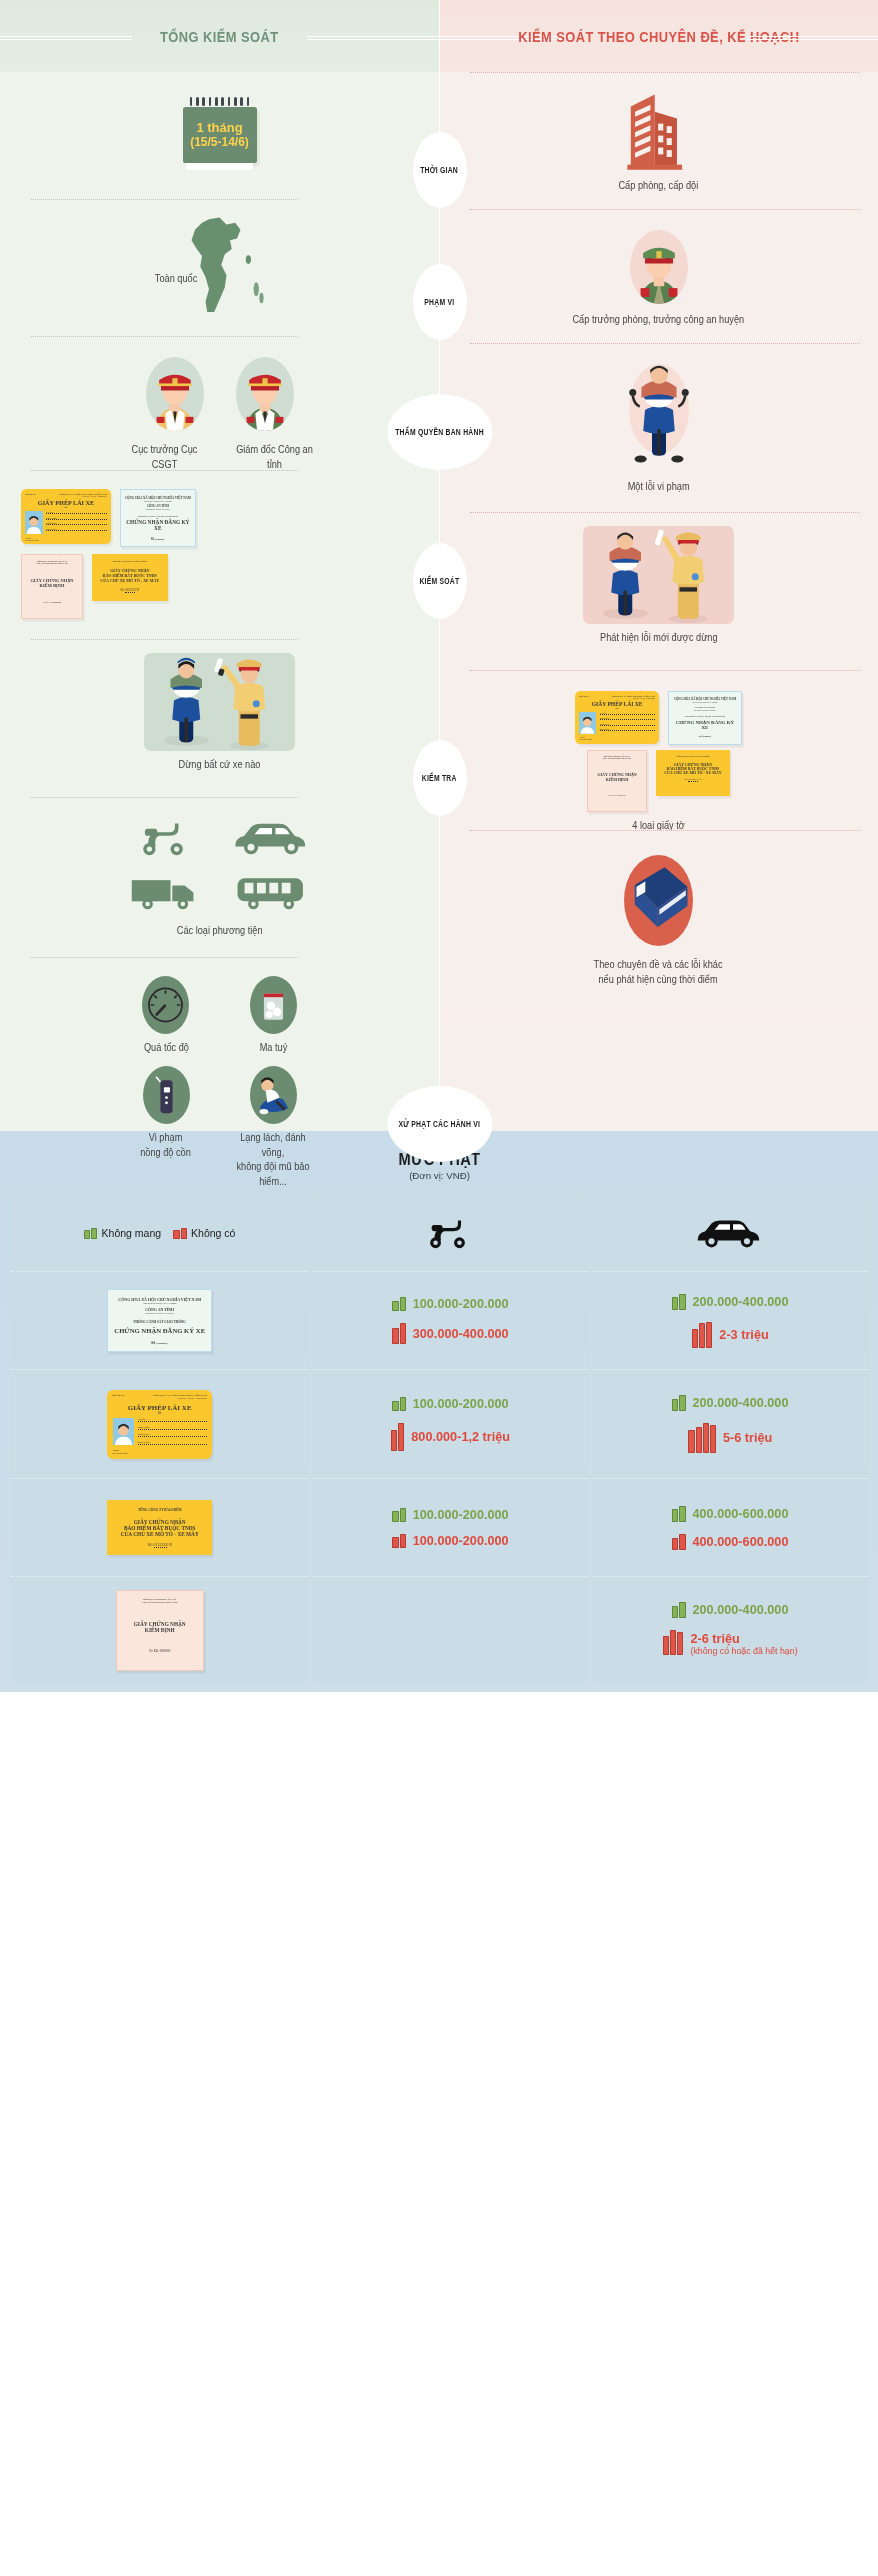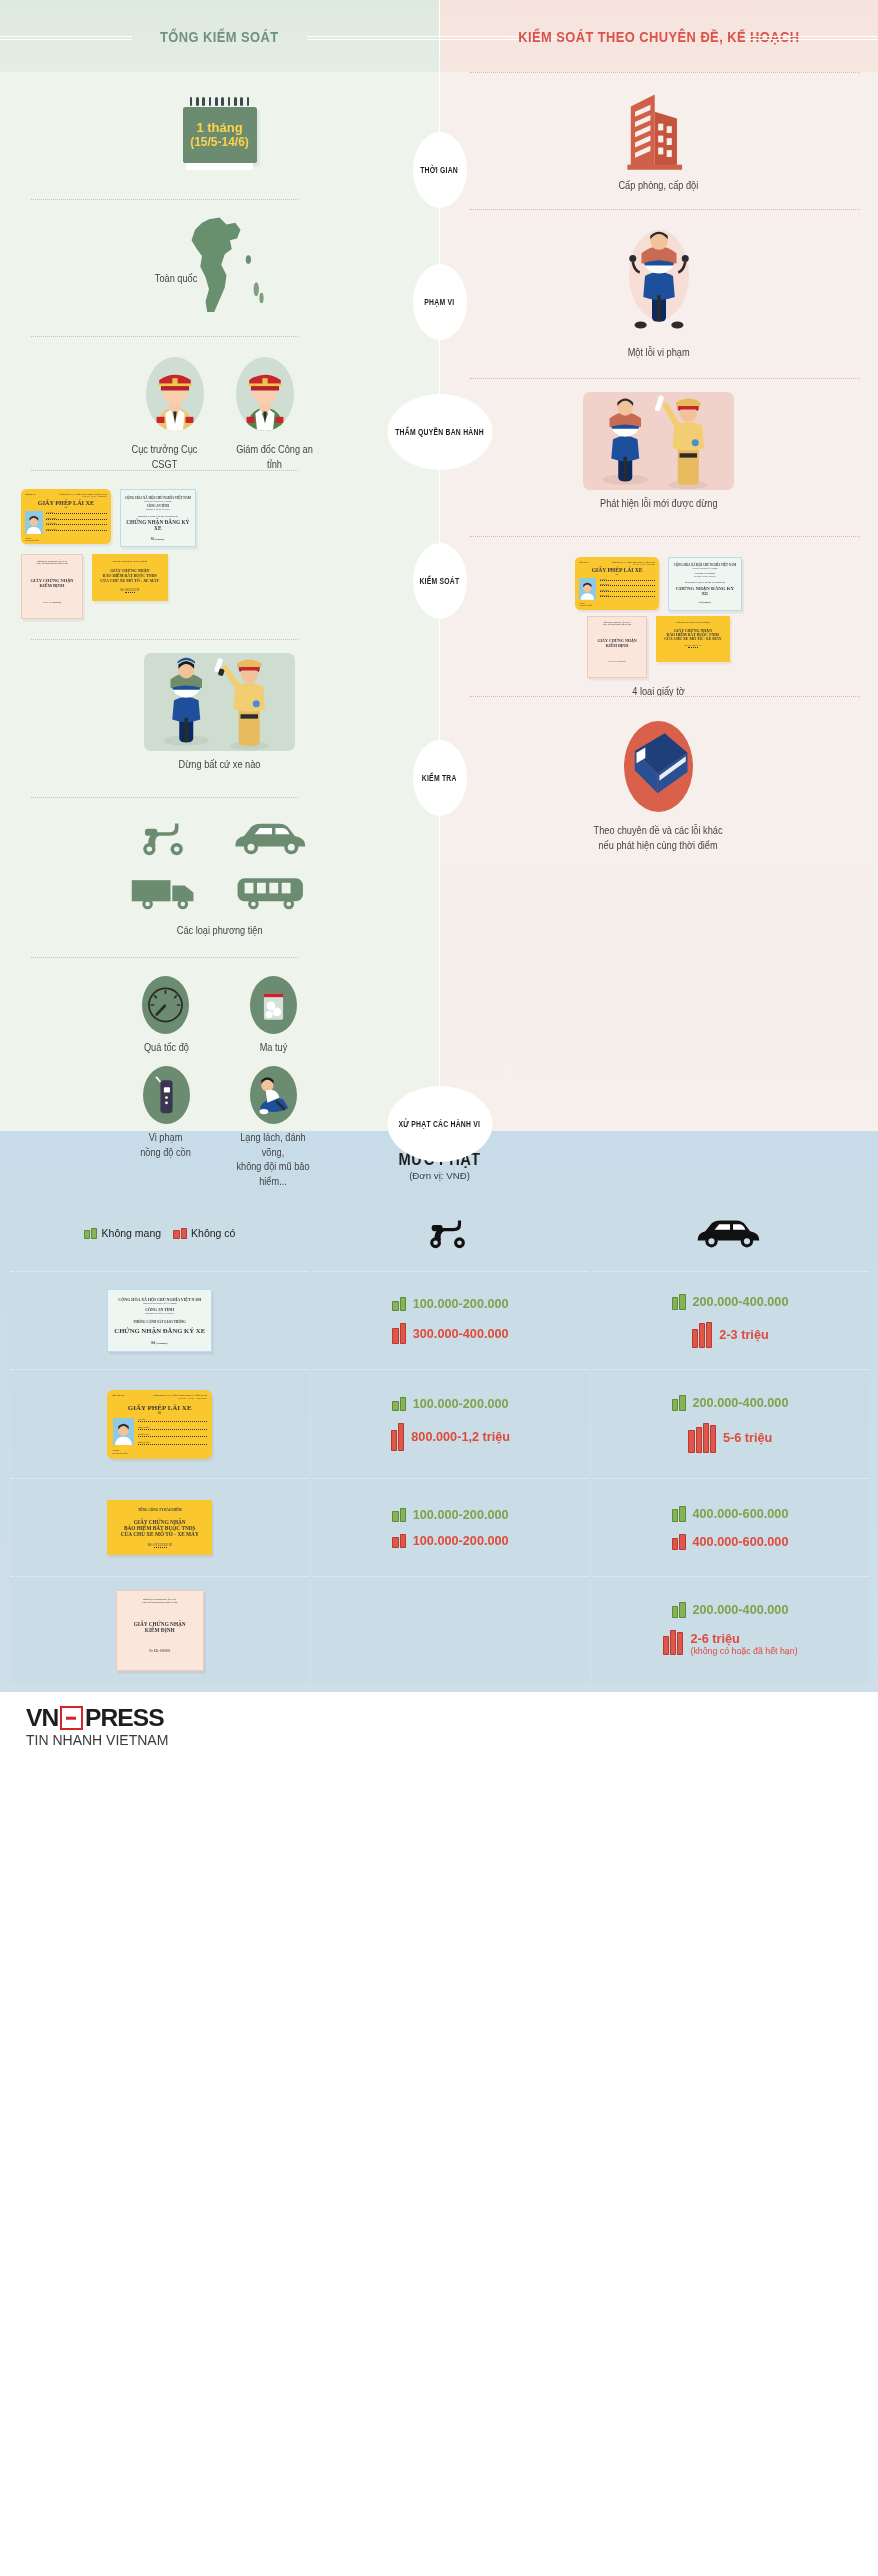--- a/index.html
+++ b/index.html
@@ -471,20 +471,40 @@
             <rect x="40" y="58" width="6" height="8"></rect>
               <rect x="50" y="61" width="6" height="8"></rect>
             <rect x="40" y="72" width="6" height="8"></rect>
               <rect x="50" y="75" width="6" height="8"></rect>
           </g>
           <rect x="4" y="92" width="64" height="6" fill="#d06048"></rect>
         </svg>
         <div class="caption">Cấp phòng, cấp đội</div>
       </div>
 
+      <div class="cell right" style="height:134px;justify-content:flex-start;padding-top:21px;">
+        <div class="sep-right"></div>
+        <div class="officer">
+          <div class="oval rl">
+            <svg width="58" height="74" viewBox="0 0 66 84">
+              <path d="M12 84 C12 66 22 58 33 58 C44 58 54 66 54 84 Z" fill="#58804f"></path>
+              <path d="M27 52 h12 v12 h-12 z" fill="#f6c9a8"></path>
+              <path d="M33 58 L27 84 h12 z" fill="#f6c9a8" opacity=".5"></path>
+              <circle cx="33" cy="40" r="14" fill="#f9cfb0"></circle>
+              <path d="M19 36 q14 -10 28 0 l0 -4 q-14 -9 -28 0 z" fill="#2b2b2b"></path>
+              <path d="M17 32 h32 v6 h-32 z" fill="#b8232a"></path>
+              <path d="M15 26 q18 -12 36 0 l0 6 h-36 z" fill="#5e8b52"></path>
+              <rect x="30" y="24" width="6" height="8" fill="#e8c34a"></rect>
+              <rect x="12" y="66" width="10" height="10" fill="#c8262d"></rect>
+              <rect x="44" y="66" width="10" height="10" fill="#c8262d"></rect>
+            </svg>
+          </div>
+        </div>
+        <div class="caption" style="margin-top:8.8px;">Cấp trưởng phòng, trưởng công an huyện</div>
+      </div>
 
       <div class="cell right" style="height:169px;justify-content:flex-start;padding-top:17.6px;">
         <div class="sep-right"></div>
         <div style="width:84px;height:112px;position:relative;">
           <div style="position:absolute;left:12.3px;top:3.5px;width:60px;height:90px;border-radius:50%;background:#f6ded6;"></div>
           <svg width="84" height="112" viewBox="0 0 96 128" style="position:relative;">
             <rect x="40" y="64" width="16" height="44" rx="5" fill="#0d2a5e"></rect>
             <path d="M32 56 q16 -9 32 0 l2 24 q-18 7 -36 0z" fill="#1d4f9c"></path>
             <rect x="46" y="78" width="4" height="30" fill="#2b2b2b"></rect>
             <ellipse cx="48" cy="42" rx="16" ry="11" fill="#fff"></ellipse>
@@ -883,25 +903,15 @@
             <span>
               <span class="txt red">2-6 triệu</span>
               <span class="sub">(không có hoặc đã hết hạn)</span>
             </span>
           </div>
         </div>
       </div>
     </div>
   </div>
 
-  <div class="footer">
-    <div class="footer-wrap">
-      <div class="logo">
-        <span class="vn">VN</span>
-        <span class="box"></span>
-        <span class="press">PRESS</span>
-      </div>
-      <div class="tag">TIN NHANH VIETNAM</div>
-    </div>
-  </div>
 
 </div>
 
 
 </body></html>

